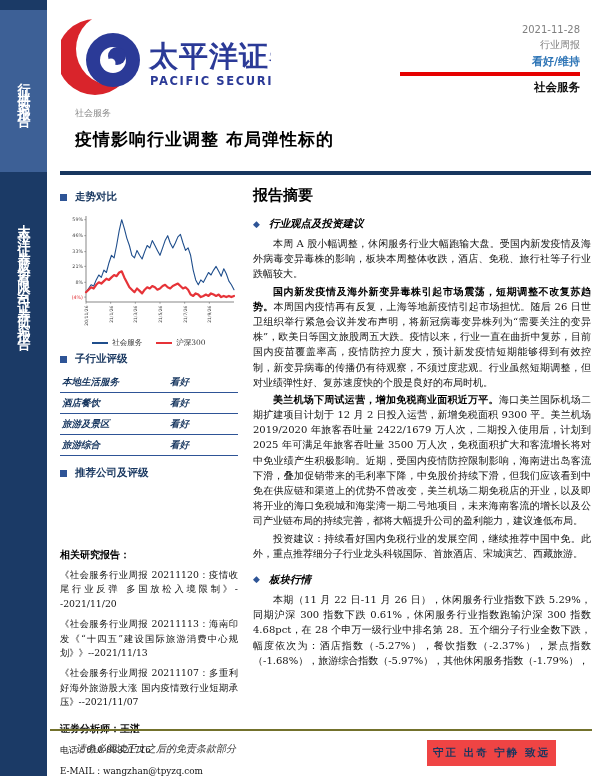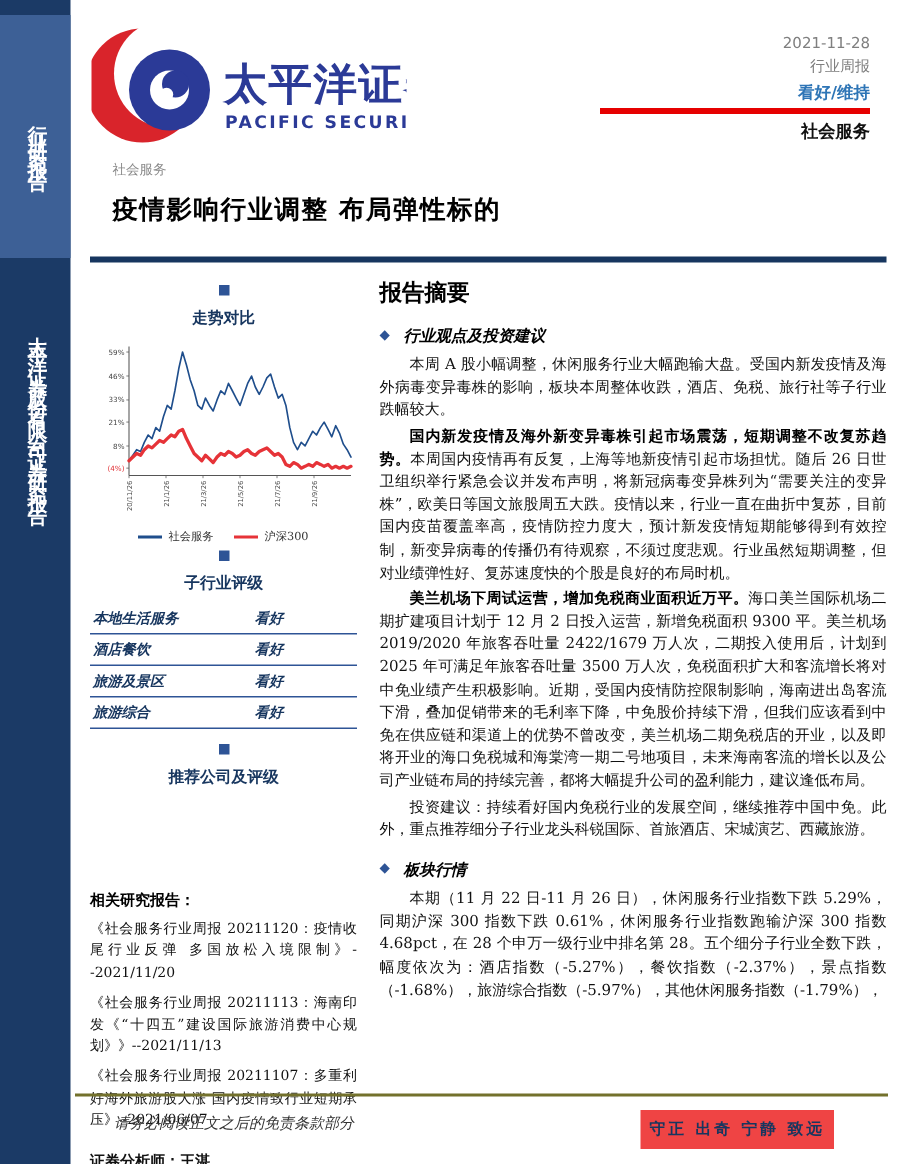--- a/index.html
+++ b/index.html
@@ -25,21 +25,21 @@
   .hdr-industry{font-size:11.5px;font-weight:bold;color:#111;}
 
   .section-label{position:absolute;left:28px;top:107px;font-size:9px;color:#8a8a8a;}
   .doc-title{position:absolute;left:28px;top:128px;font-size:17px;font-weight:bold;letter-spacing:1px;color:#000;}
   .title-rule{position:absolute;left:13px;top:171px;width:531px;height:4px;background:#17365f;}
 
   .columns{position:absolute;left:13px;top:186px;width:531px;display:flex;gap:15px;}
   .col-left{width:178px;flex:none;}
   .col-right{flex:1;min-width:0;}
 
-  .sec-h{display:flex;align-items:center;gap:8px;margin:4px 0 6px;flex-direction:column;}
+  .sec-h{display:flex;align-items:center;gap:8px;margin:4px 0 6px;}
   .sec-h .sq{width:7px;height:7px;background:#2e5496;flex:none;}
   .sec-h .t{font-size:10.5px;font-weight:bold;color:#17365f;}
 
   .chart{margin:2px 0 4px;}
   .legend{display:flex;justify-content:center;gap:14px;margin-top:0;}
   .legend .item{display:flex;align-items:center;gap:4px;font-size:7.5px;color:#333;}
   .legend .sw{width:16px;height:2px;flex:none;}
 
   .sub-table{margin:2px 0 10px;}
   .sub-row{display:flex;border-bottom:1px solid #2e5496;padding:4px 2px 3px;}
@@ -185,21 +185,21 @@
 
         <div class="sec-h">
           <span class="sq"></span>
           <span class="t">推荐公司及评级</span>
         </div>
 
         <div class="related-title">相关研究报告：</div>
         <div id="related-reports">
             <p class="report">《社会服务行业周报 20211120：疫情收尾行业反弹 多国放松入境限制》--2021/11/20</p>
             <p class="report">《社会服务行业周报 20211113：海南印发《“十四五”建设国际旅游消费中心规划》》--2021/11/13</p>
-            <p class="report">《社会服务行业周报 20211107：多重利好海外旅游股大涨 国内疫情致行业短期承压》--2021/06/07</p>
+            <p class="report">《社会服务行业周报 20211107：多重利好海外旅游股大涨 国内疫情致行业短期承压》--2021/11/07</p>
           </div>
 
         <div class="analyst">
           <div class="a-name">证券分析师：王湛</div>
           <div class="a-row">电话：010-88321716</div>
           <div class="a-row">E-MAIL：wangzhan@tpyzq.com</div>
         </div>
       </div>
 
       <div class="col-right">

